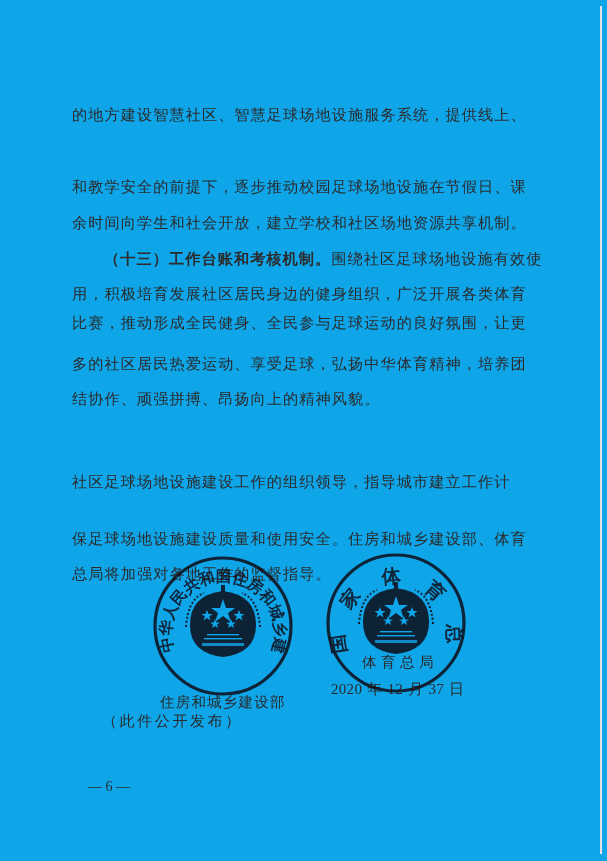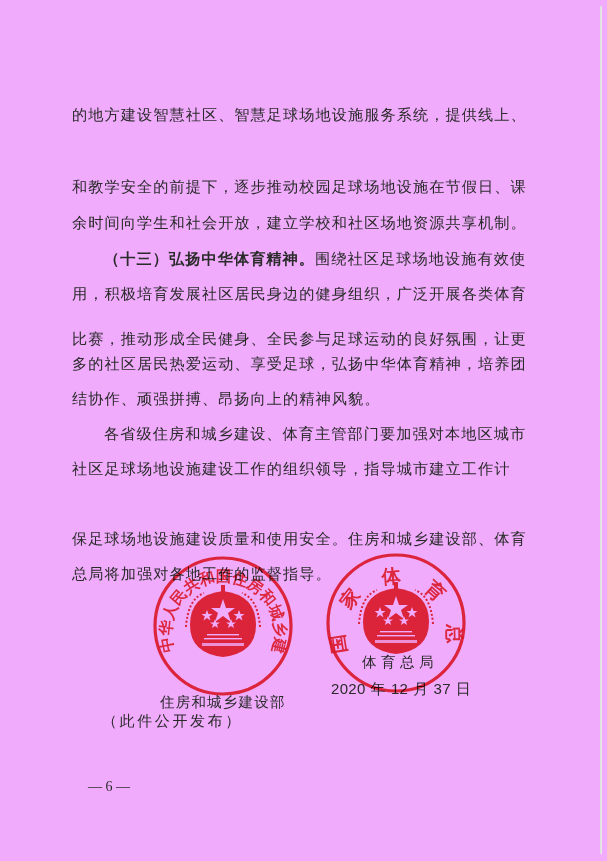--- a/index.html
+++ b/index.html
@@ -12,21 +12,21 @@
     height: 861px;
     position: relative;
     overflow: hidden;
     font-family: "DejaVu Serif", "Liberation Serif", serif;
     color: #2a2a2a;
   }
   .page {
     position: absolute;
     left: 0; top: 0;
     width: 607px; height: 861px;
-    background: #f0abfc;
+    background: #0ea5e9;
   }
   .edge-line {
     position: absolute;
     left: 600px;
     top: 6px;
     width: 2px;
     height: 848px;
     background: linear-gradient(to right, #d9d9d9, #eeeeee);
   }
   .body-line {
@@ -53,21 +53,21 @@
   .signature {
     position: absolute;
     font-size: 14.5px;
     white-space: nowrap;
     color: #2a2a2a;
     line-height: 20px;
   }
   .sig-left { left: 160px; top: 652px; letter-spacing: 1.2px; margin-top: 40px; }
   .sig-right { left: 362px; top: 652px; letter-spacing: 4.5px; }
   .date { left: 331px; top: 679px; font-size: 15px; letter-spacing: 0.3px; }
-  .date .num { font-family: Liberation Sans, sans-serif; }
+  .date .num { font-family: Liberation Serif, serif; }
   .date .cjk { padding: 0 5px; }
 
   .public-note {
     position: absolute;
     left: 102px;
     top: 709px;
     font-size: 15px;
     letter-spacing: 2.6px;
     line-height: 24px;
     white-space: nowrap;
@@ -87,29 +87,28 @@
 <body>
 
 <div class="page">
   <div class="edge-line"></div>
 
   <div class="body-line" style="top:103px">的地方建设智慧社区、智慧足球场地设施服务系统，提供线上、</div>
   <div class="body-line" style="top:175px">和教学安全的前提下，逐步推动校园足球场地设施在节假日、课</div>
   <div class="body-line" style="top:211px">余时间向学生和社会开放，建立学校和社区场地资源共享机制。</div>
 
   <div class="body-line indent" style="top:247px">
-    <span class="bold">（十三）弘扬中华体育精神。</span><span>围绕社区足球场地设施有效使</span>
+    <span class="bold">（十三）工作台账和考核机制。</span><span>围绕社区足球场地设施有效使</span>
   </div>
   <div class="body-line" style="top:282px">用，积极培育发展社区居民身边的健身组织，广泛开展各类体育</div>
-  <div class="body-line" style="top:327px">比赛，推动形成全民健身、全民参与足球运动的良好氛围，让更</div>
+  <div class="body-line" style="top:311px">比赛，推动形成全民健身、全民参与足球运动的良好氛围，让更</div>
   <div class="body-line" style="top:352px">多的社区居民热爱运动、享受足球，弘扬中华体育精神，培养团</div>
   <div class="body-line" style="top:387px">结协作、顽强拼搏、昂扬向上的精神风貌。</div>
 
-  <div class="body-line indent" style="top:422px">各省级住房和城乡建设、体育主管部门要加强对本地区城市</div>
-  <div class="body-line" style="top:457px">社区足球场地设施建设工作的组织领导，指导城市建立工作计</div>
+  <div class="body-line" style="top:470px">社区足球场地设施建设工作的组织领导，指导城市建立工作计</div>
   <div class="body-line" style="top:527px">保足球场地设施建设质量和使用安全。住房和城乡建设部、体育</div>
   <div class="body-line" style="top:562px">总局将加强对各地工作的监督指导。</div>
 
   <div class="signature sig-left">住房和城乡建设部</div>
   <div class="signature sig-right">体育总局</div>
   <div class="signature date">
     <span class="num">2020</span><span class="cjk">年</span><span class="num">12</span><span class="cjk">月</span><span class="num">37</span><span class="cjk">日</span>
   </div>
 
   <div class="seal" style="left:152px; top:555px; mix-blend-mode:multiply;">

